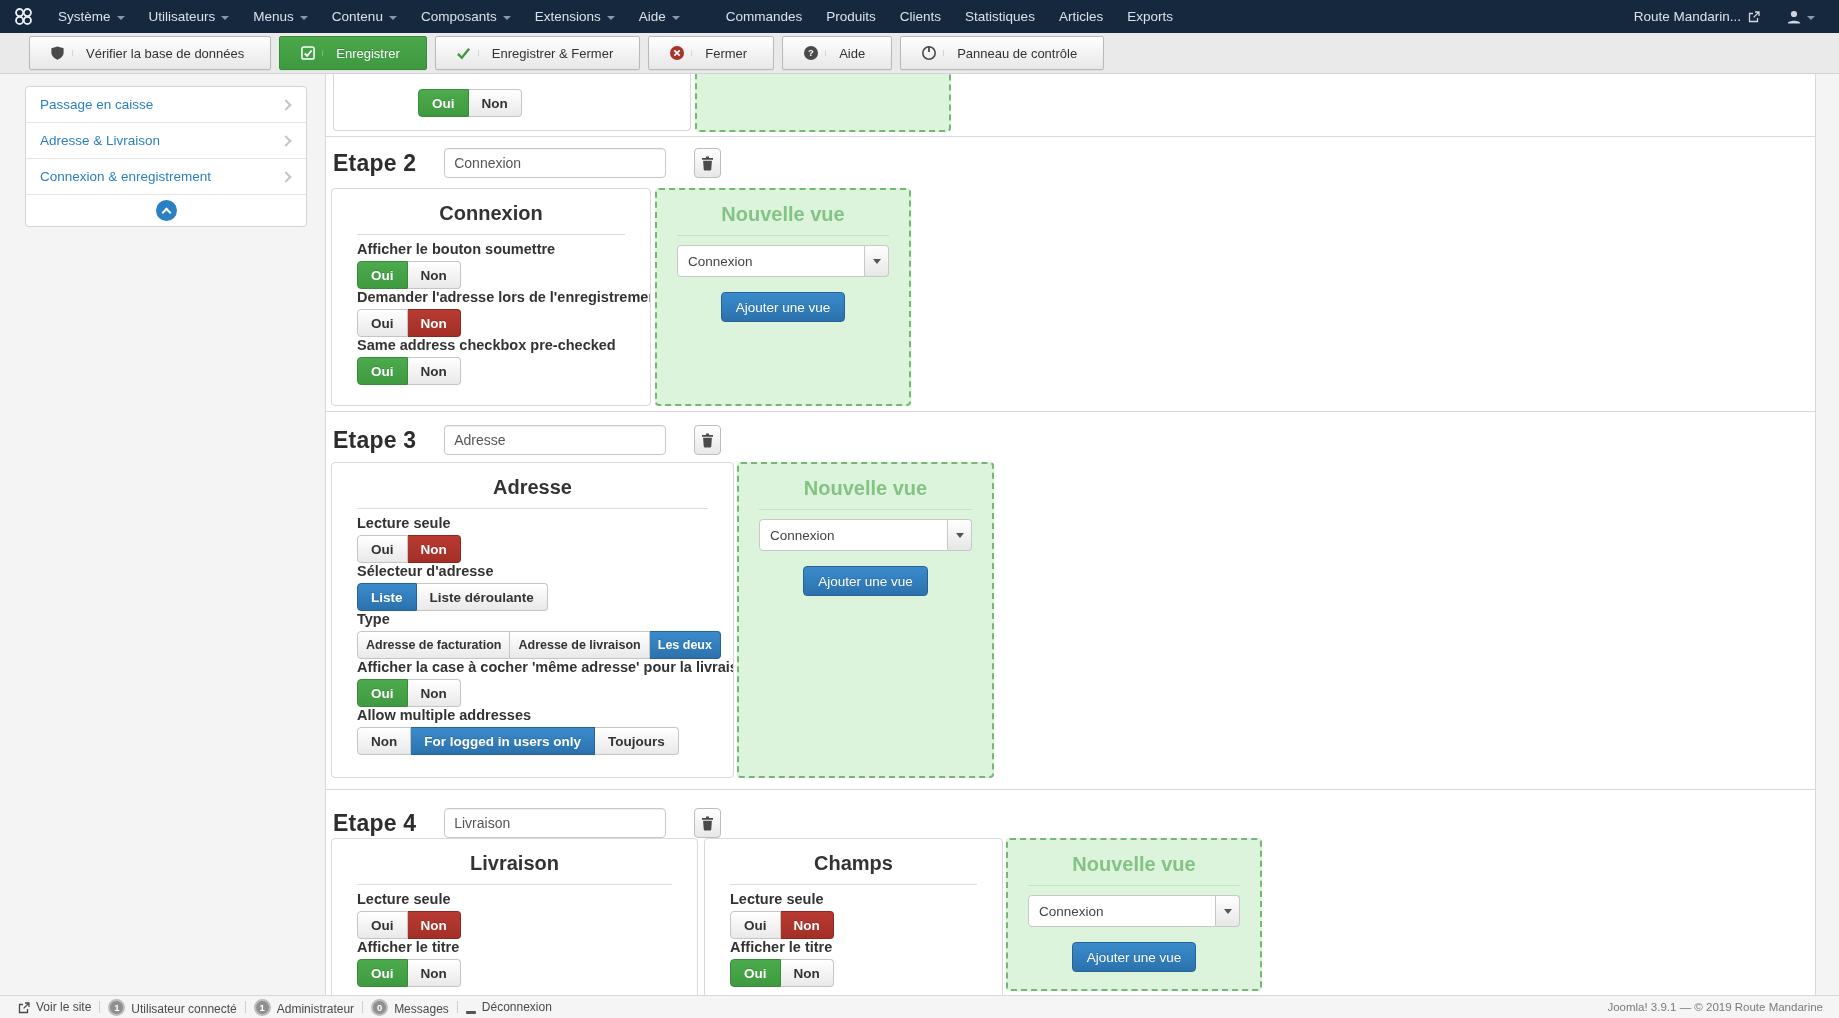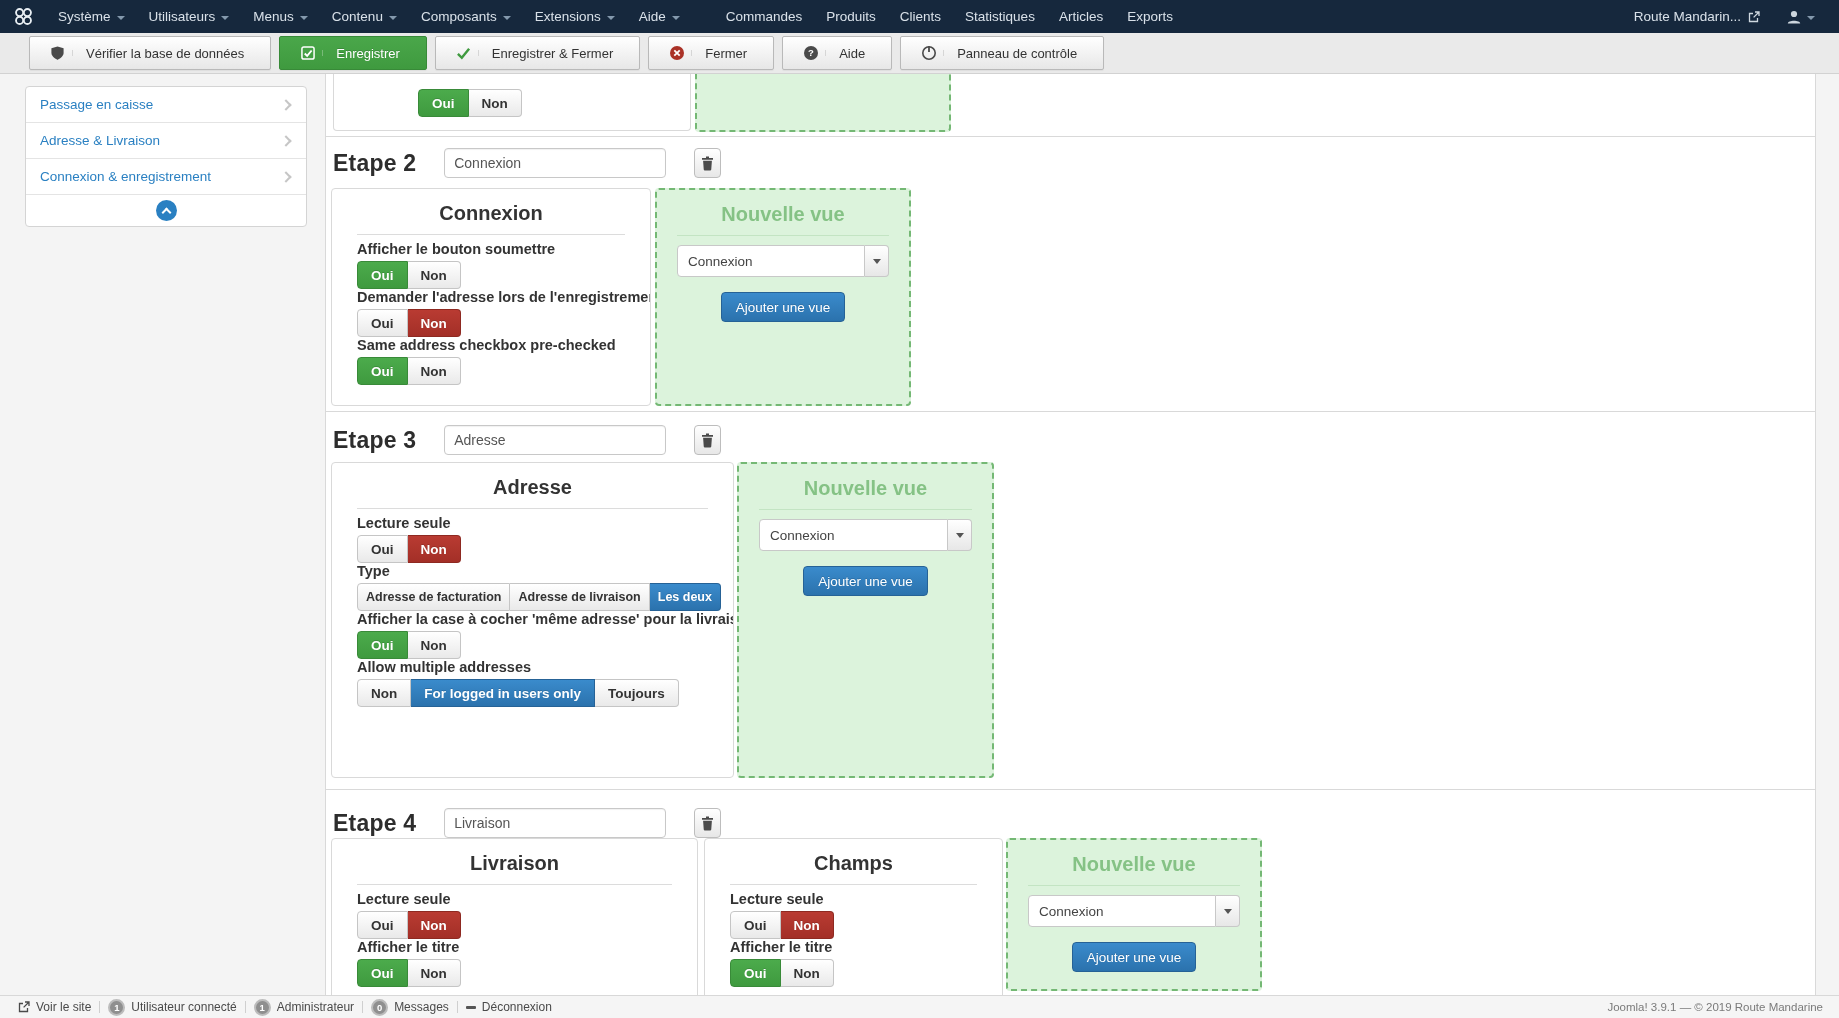--- a/index.html
+++ b/index.html
@@ -81,21 +81,21 @@
   .tri-down{width:0;height:0;border-left:4px solid transparent;border-right:4px solid transparent;border-top:5px solid #555}
   .gp-btn{display:block;margin:15px auto 0;height:30px;padding:0 14px;background:linear-gradient(#3a8bcc,#2b72ad);border:1px solid #266296;border-radius:4px;color:#fff;font-size:13.5px;font-family:inherit;cursor:pointer;text-shadow:0 -1px 0 rgba(0,0,0,.15)}
 
   
   .panel-frag{position:absolute;left:7px;top:0;width:358px;height:57px;background:#fff;border:1px solid #d9d9d9;border-top:none;border-radius:0 0 4px 4px}
   .frag-toggle{position:absolute;left:84px;top:12px}
   .green-frag{position:absolute;left:369px;top:-6px;width:256px;height:64px;background:#dcf3dc;border:2px dashed #74b874;border-radius:0 0 4px 4px}
 
   
   .footer{position:absolute;left:0;right:0;bottom:0;height:23px;background:#f5f5f5;border-top:1px solid #d8d8d8;display:flex;align-items:center;font-size:12px;color:#4a4a4a;padding:0 10px;z-index:25}
-  .f-item{display:flex;align-items:center;gap:6px;padding:0 8px;white-space:nowrap;cursor:pointer}
+  .f-item{display:flex;align-items:flex-end;gap:6px;padding:0 8px;white-space:nowrap;cursor:pointer}
   .f-item.static{cursor:default}
   .f-sep{width:1px;height:12px;background:#cfcfcf}
   .badge{width:17px;height:17px;border-radius:50%;background:#8f8f8f;border:2px solid #bcbcbc;color:#fff;font-size:9.5px;font-weight:bold;display:flex;align-items:center;justify-content:center}
   .dash-ic{width:10px;height:3px;background:#555;border-radius:1px}
   .f-right{margin-left:auto;color:#7a7a7a;font-size:11.5px;padding-right:6px;white-space:nowrap}
 </style>
 </head>
 <body>
 
 <div class="app">
@@ -319,20 +319,24 @@
             </svg>
         </button>
       </div>
       <div class="panel">
           <div class="panel-title">Adresse</div>
           <hr>
           <div class="rows">
             <div class="prow"><div class="row-label">Lecture seule</div><div class="btn-group">
                 <button class="tg">Oui</button>
                 <button class="tg sel-red">Non</button>
+              </div></div>
+            <div class="prow"><div class="row-label">Sélecteur d'adresse</div><div class="btn-group">
+                <button class="tg sel-blue">Liste</button>
+                <button class="tg">Liste déroulante</button>
               </div></div>
             <div class="prow"><div class="row-label">Type</div><div class="btn-group compact">
                 <button class="tg">Adresse de facturation</button>
                 <button class="tg">Adresse de livraison</button>
                 <button class="tg sel-blue">Les deux</button>
               </div></div>
             <div class="prow"><div class="row-label">Afficher la case à cocher 'même adresse' pour la livraison</div><div class="btn-group">
                 <button class="tg sel-green">Oui</button>
                 <button class="tg">Non</button>
               </div></div>

